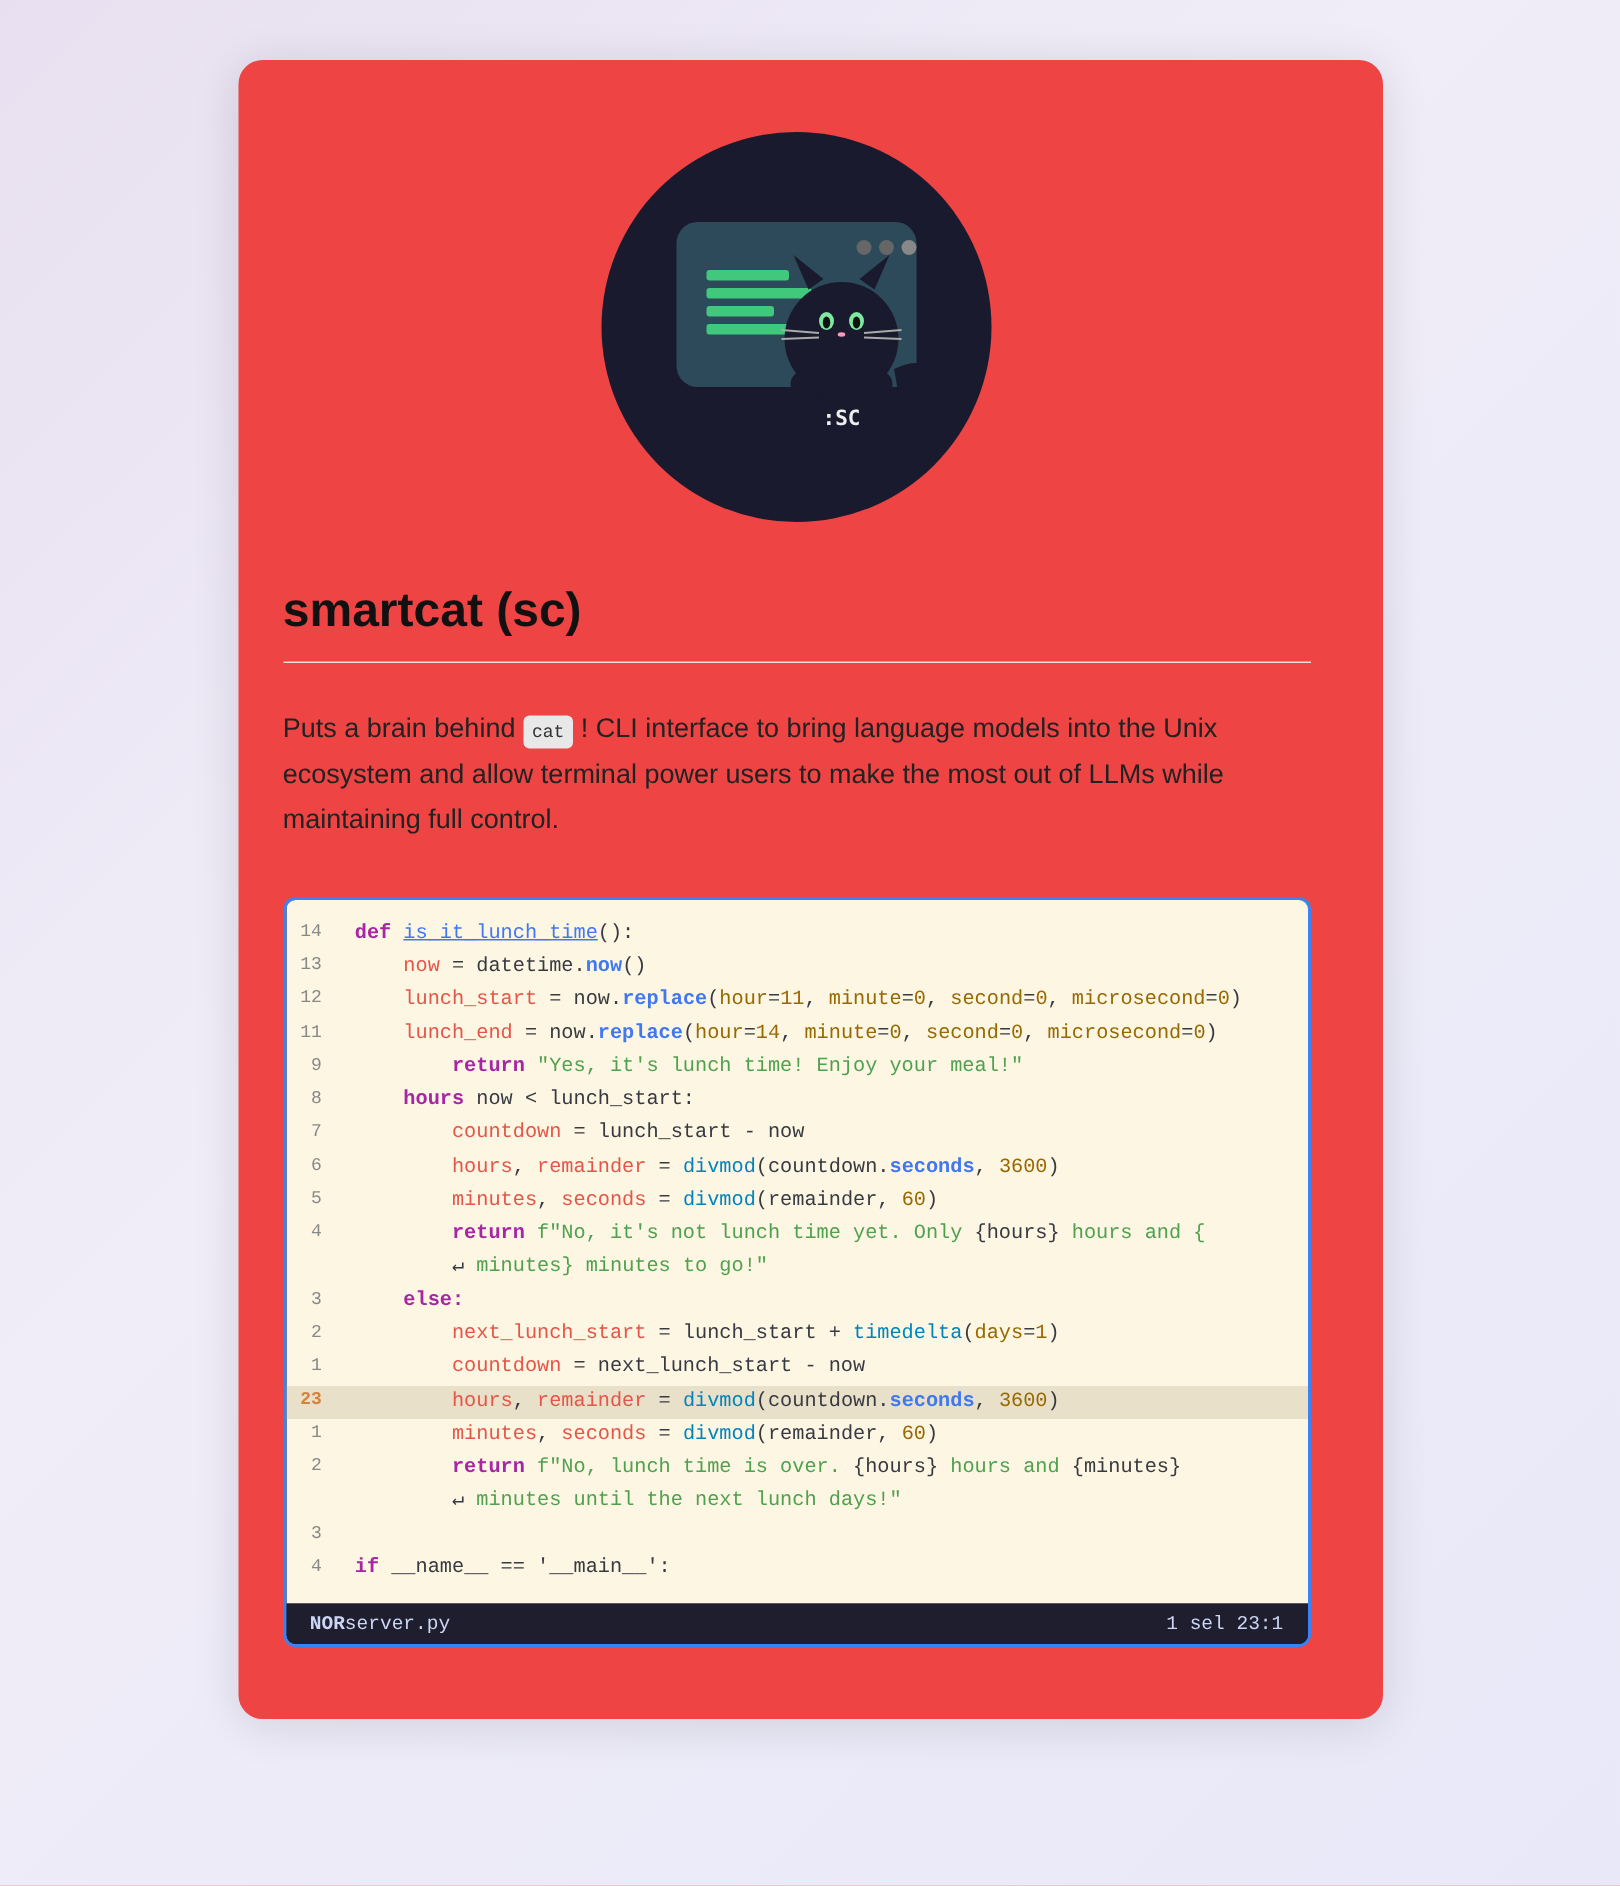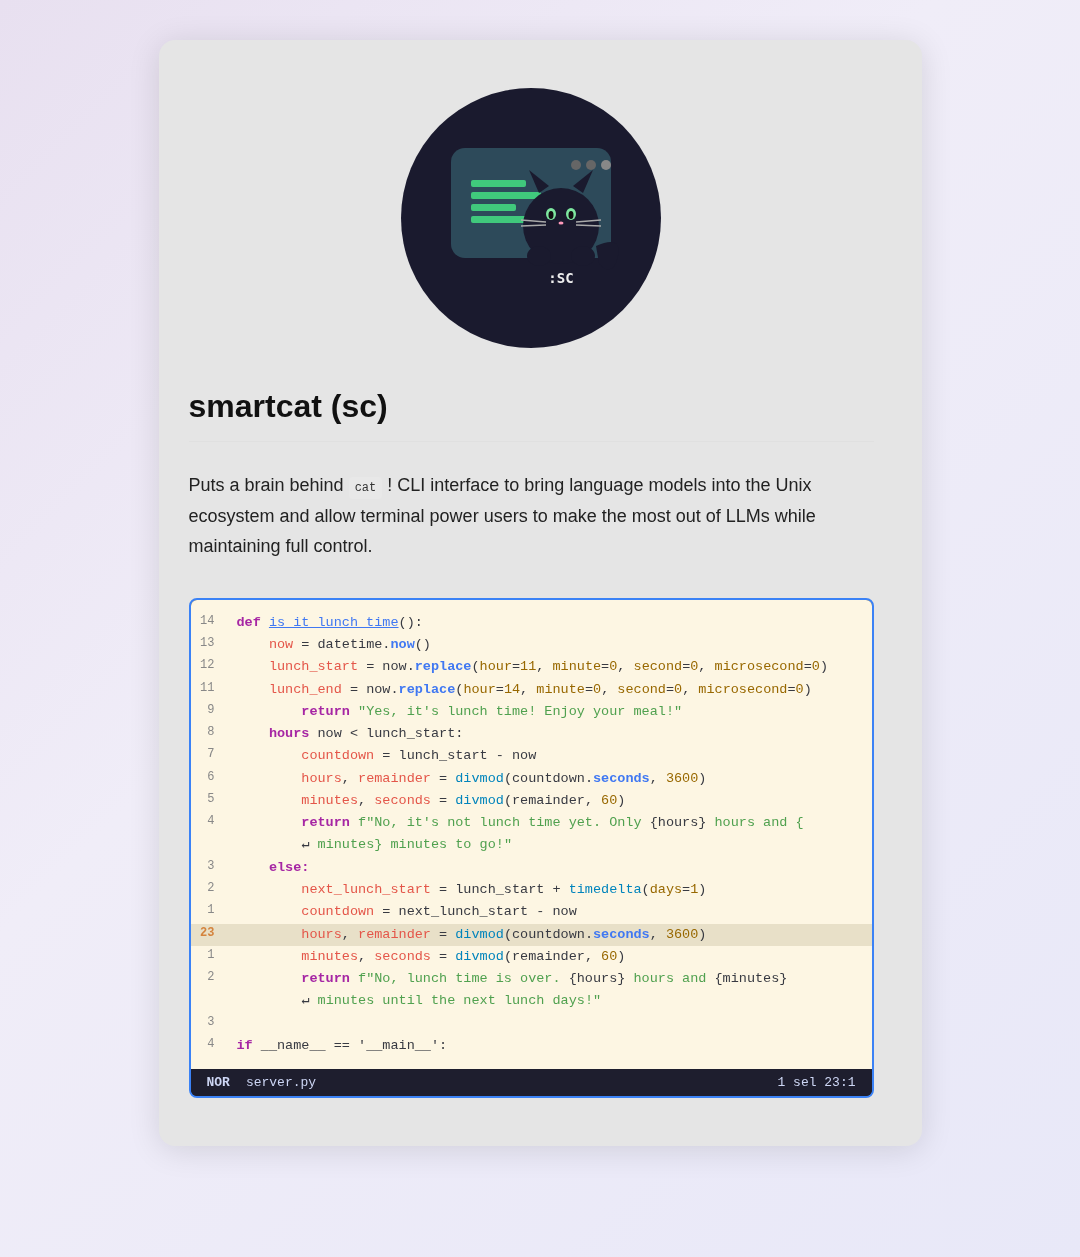--- a/index.html
+++ b/index.html
@@ -8,21 +8,21 @@
       background: linear-gradient(135deg, #e8e0f0 0%, #f0edf8 40%, #e8e8f8 100%);
       min-height: 1257px;
       display: flex;
       align-items: flex-start;
       justify-content: center;
       padding: 40px 20px;
       font-family: -apple-system, BlinkMacSystemFont, 'Segoe UI', Helvetica, Arial, sans-serif;
     }
 
     .card {
-      background: #e5e5e5;
+      background: #ef4444;
       border-radius: 16px;
       width: 763px;
       padding: 48px 48px 48px 30px;
       box-shadow: 0 4px 32px rgba(0,0,0,0.12);
     }
 
     .logo-container {
       display: flex;
       justify-content: center;
       margin-bottom: 40px;
@@ -140,21 +140,21 @@
       display: flex;
       justify-content: space-between;
       align-items: center;
       padding: 6px 16px;
       font-family: 'Courier New', Courier, monospace;
       font-size: 13px;
     }
 
     .status-left {
       display: flex;
-      gap: 16px;
+      gap: 0;
     }
 
     .status-mode {
       color: #cdd6f4;
       font-weight: bold;
     }
 
     .status-file {
       color: #cdd6f4;
     }

